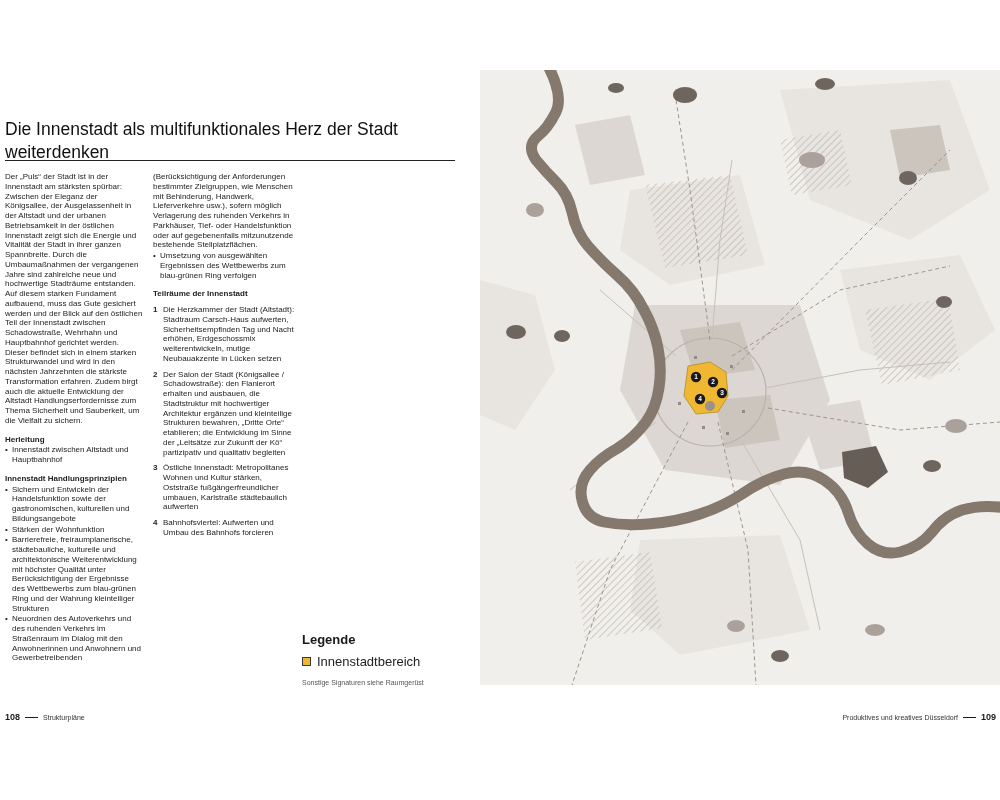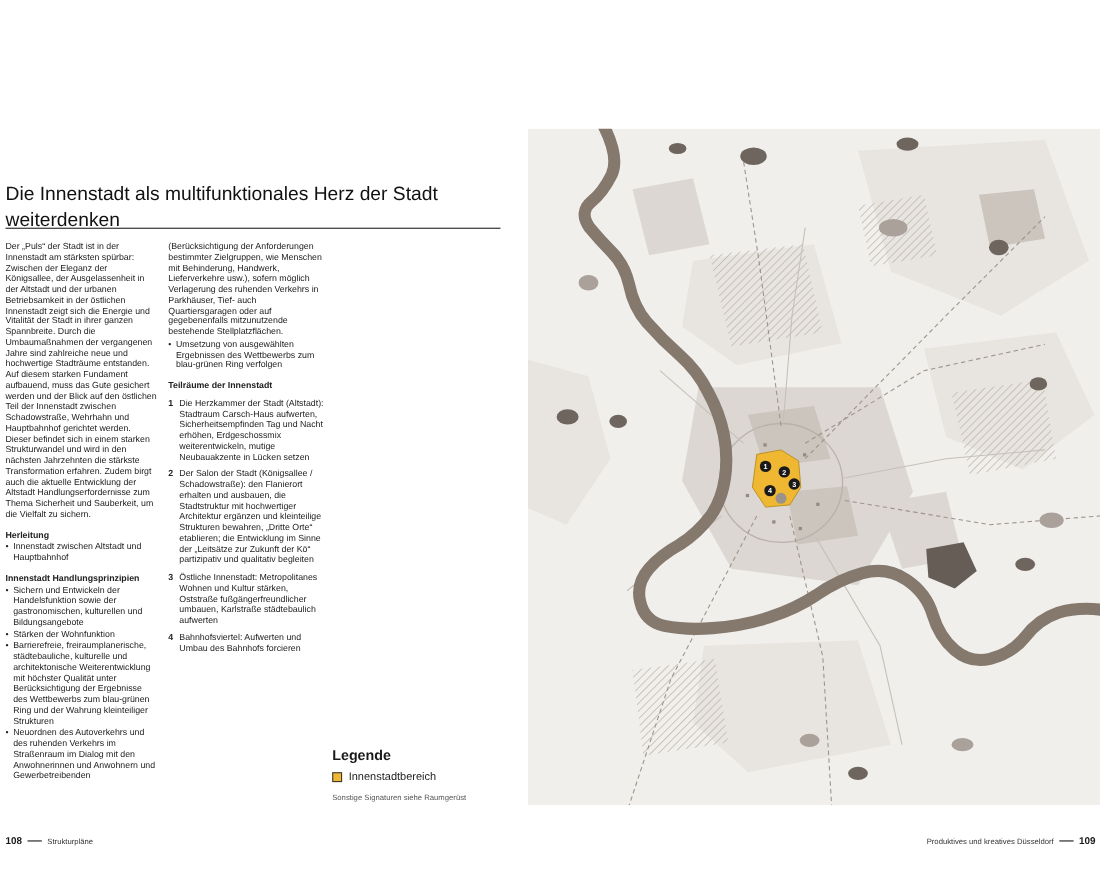--- a/index.html
+++ b/index.html
@@ -1,20 +1,20 @@
 <!DOCTYPE html>
 <html lang="de"><head>
 <meta charset="utf-8">
 <style>
   html,body{margin:0;padding:0;}
   body{
     width:1000px;height:800px;overflow:hidden;background:#ffffff;
     font-family:"Liberation Sans",sans-serif;color:#1a1a1a;position:relative;
   }
-  .spread{position:absolute;inset:0;margin-top:47px;}
+  .spread{position:absolute;inset:0;}
 
   
   .page-title{
     position:absolute;left:5px;top:106px;width:446px;
     font-size:17.5px;line-height:1.32;font-weight:400;color:#111;
   }
   .title-rule{
     position:absolute;left:5px;top:160px;width:450px;height:0;
     border-top:1px solid #222;
   }
@@ -31,21 +31,21 @@
   ul.bullets li::before{content:"\2022";position:absolute;left:0;top:0;}
   .cont{margin:0;}
   .numlist{margin-top:2px;}
   .numlist .item{display:flex;margin-top:6px;}
   .numlist .num{font-weight:bold;width:10px;flex:none;}
   .numlist .txt{flex:1;}
 
   
   .legend{position:absolute;left:302px;top:632px;width:152px;}
   .legend-title{font-weight:bold;font-size:13px;margin:0 0 7px 0;}
-  .legend-item{display:flex;align-items:center;gap:6px;font-size:10px;color:#222;}
+  .legend-item{display:flex;align-items:center;gap:6px;font-size:13px;color:#222;}
   .swatch{width:9px;height:9px;background:#f0b832;border:1px solid #3a3a3a;box-sizing:border-box;flex:none;}
   .legend-note{margin-top:10px;font-size:7px;color:#555;}
 
   
   .footer{position:absolute;top:712px;font-size:7.5px;color:#1a1a1a;}
   .footer-left{left:5px;}
   .footer-right{right:4px;text-align:right;}
   .pgnum{font-weight:bold;font-size:9px;}
   .dashline{display:inline-block;width:13px;height:1px;background:#1a1a1a;vertical-align:middle;margin:0 5px 2px 5px;}
   .footer-label{font-size:7px;color:#333;}
@@ -74,21 +74,21 @@
     <p class="sec-title">Innenstadt Handlungsprinzipien</p>
     <ul class="bullets">
       <li>Sichern und Entwickeln der Handelsfunktion sowie der gastronomischen, kulturellen und Bildungsangebote</li>
       <li>Stärken der Wohnfunktion</li>
       <li>Barrierefreie, freiraumplanerische, städtebauliche, kulturelle und architektonische Weiterentwicklung mit höchster Qualität unter Berücksichtigung der Ergebnisse des Wettbewerbs zum blau-grünen Ring und der Wahrung kleinteiliger Strukturen</li>
       <li>Neuordnen des Autoverkehrs und des ruhenden Verkehrs im Straßenraum im Dialog mit den Anwohnerinnen und Anwohnern und Gewerbetreibenden</li>
     </ul>
   </div>
 
   <div class="col col2">
-    <p class="cont">(Berücksichtigung der Anforderungen bestimmter Zielgruppen, wie Menschen mit Behinderung, Handwerk, Lieferverkehre usw.), sofern möglich Verlagerung des ruhenden Verkehrs in Parkhäuser, Tief- auch Quartiersgaragen oder auf gegebenenfalls mitzunutzende bestehende Stellplatzflächen.</p>
+    <p class="cont">(Berücksichtigung der Anforderungen bestimmter Zielgruppen, wie Menschen mit Behinderung, Handwerk, Lieferverkehre usw.), sofern möglich Verlagerung des ruhenden Verkehrs in Parkhäuser, Tief- oder Handelsfunktion oder auf gegebenenfalls mitzunutzende bestehende Stellplatzflächen.</p>
     <ul class="bullets">
       <li>Umsetzung von ausgewählten Ergebnissen des Wettbewerbs zum blau-grünen Ring verfolgen</li>
     </ul>
 
     <p class="sec-title">Teilräume der Innenstadt</p>
     <div class="numlist">
       <div class="item">
         <span class="num">1</span>
         <span class="txt">Die Herzkammer der Stadt (Altstadt): Stadtraum Carsch-Haus aufwerten, Sicherheitsempfinden Tag und Nacht erhöhen, Erdgeschossmix weiterentwickeln, mutige Neubauakzente in Lücken setzen</span>
       </div>

